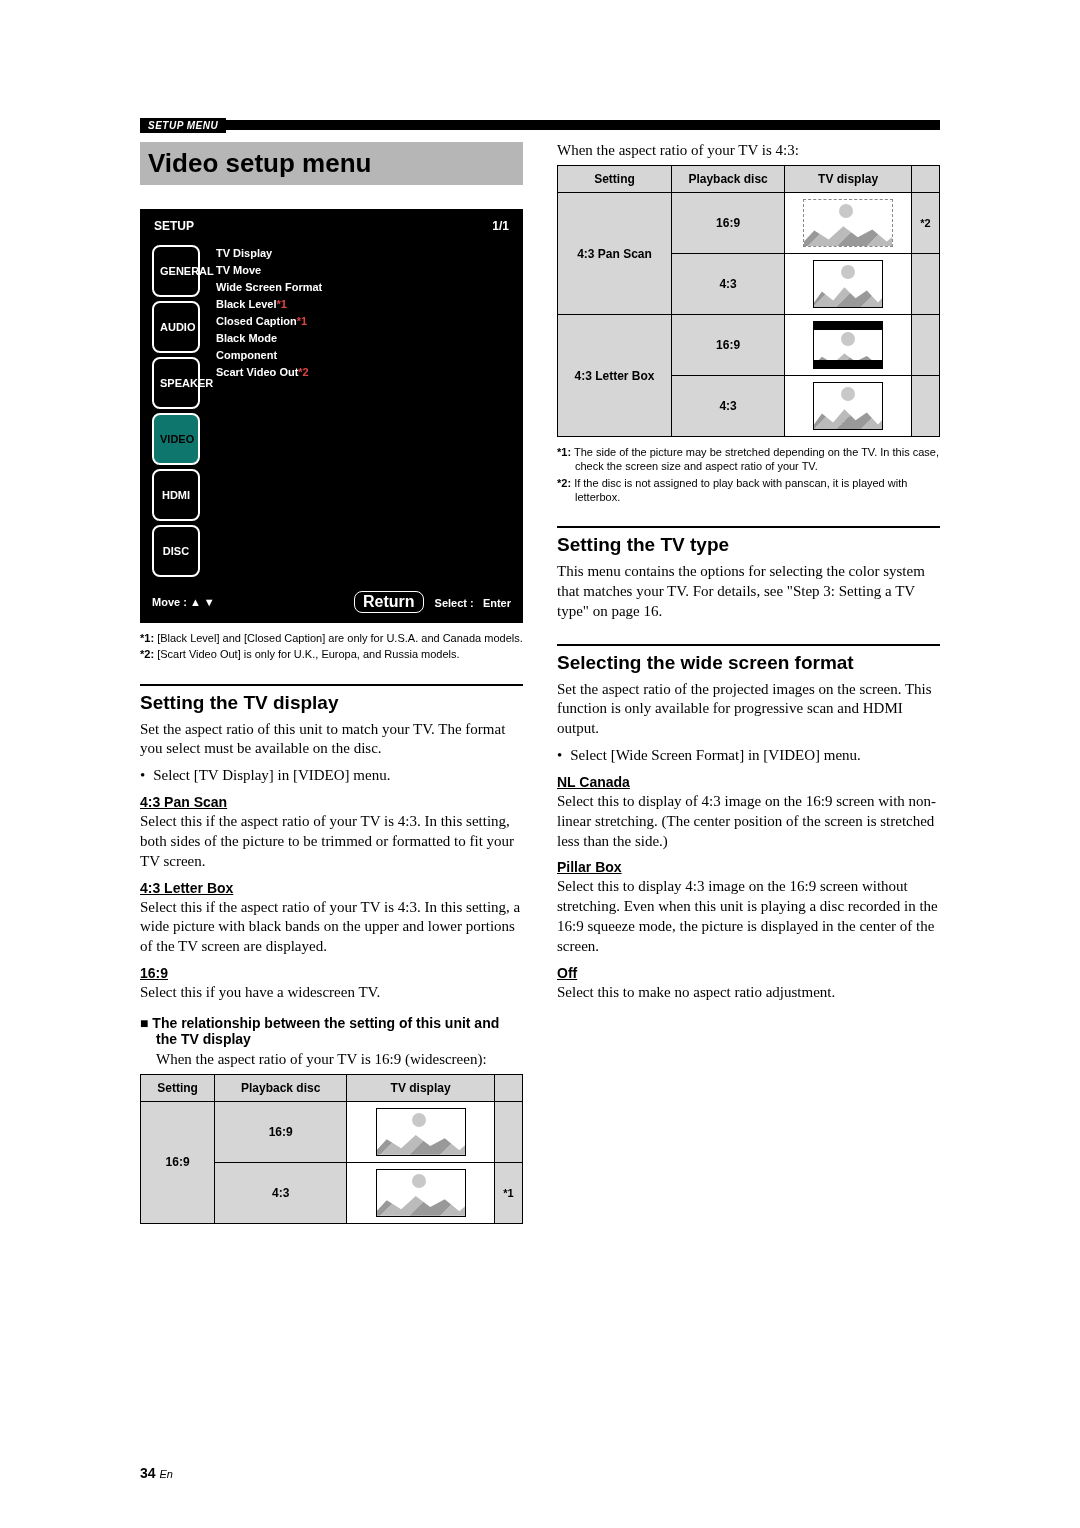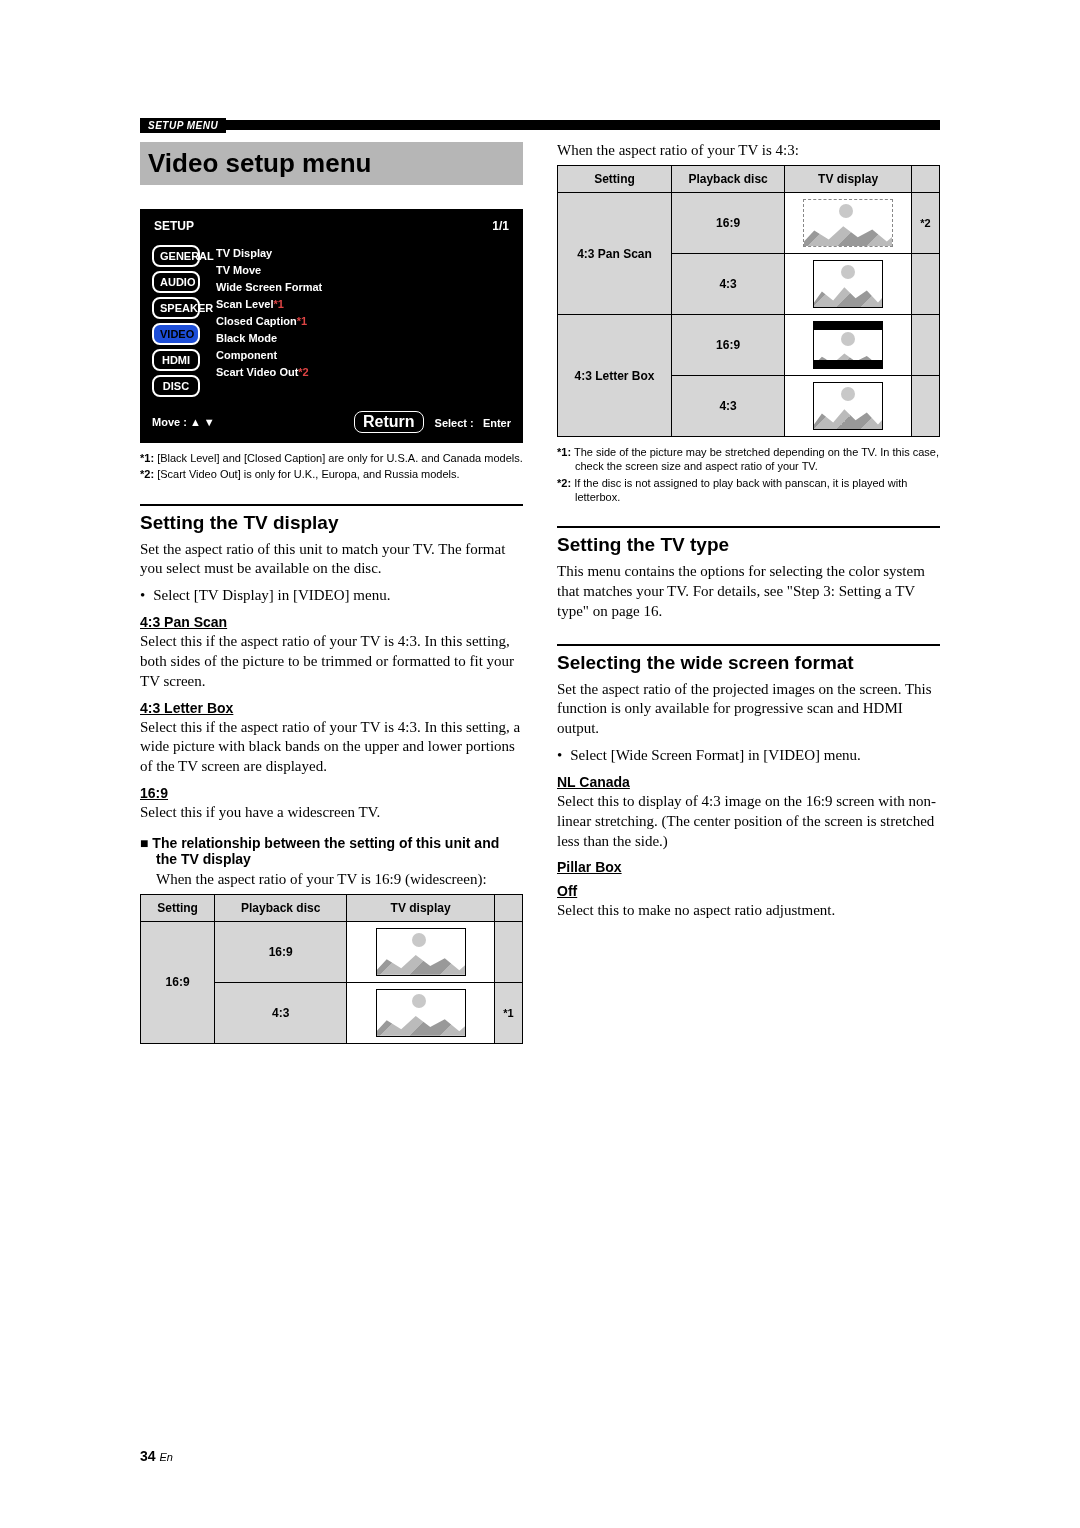--- a/index.html
+++ b/index.html
@@ -8,22 +8,22 @@
   .header-bar { height: 10px; background: #000; margin-bottom: 2px; display: flex; align-items: center; }
   .header-label { background: #000; color: #fff; font-size: 10px; font-weight: bold; font-style: italic; padding: 2px 8px; letter-spacing: 0.5px; }
   .two-col { display: flex; gap: 34px; margin-top: 12px; }
   .col-left, .col-right { flex: 1; }
   .title-band { background: #b6b6b6; padding: 6px 8px; }
   .title-band h1 { font-size: 26px; font-weight: bold; color: #000; }
   .setup-panel { background: #000; color: #fff; margin: 24px 0 8px 0; padding: 10px 12px 10px 12px; font-size: 12px; position: relative; }
   .setup-top { display: flex; justify-content: space-between; font-weight: bold; margin-bottom: 12px; padding: 0 2px; }
   .setup-body { display: flex; gap: 16px; }
   .setup-tabs { display: flex; flex-direction: column; gap: 4px; }
-  .tab { border: 2px solid #fff; border-radius: 8px; padding: 3px 6px; font-size: 11px; font-weight: bold; text-align: center; width: 48px; color:#fff; }
-  .tab.selected { background: #1d4ed8; color: #000; }
+  .tab { border: 2px solid #fff; border-radius: 8px; padding: 18px 6px; font-size: 11px; font-weight: bold; text-align: center; width: 48px; color:#fff; }
+  .tab.selected { background: #0f766e; color: #000; }
   .setup-items { display: flex; flex-direction: column; gap: 5px; font-size: 11px; font-weight: bold; padding-top: 2px;}
   .setup-items .red { color: #d44; font-weight: bold; }
   .setup-footer { display: flex; justify-content: space-between; align-items: center; margin-top: 14px; font-size: 11px; font-weight: bold; }
   .ret-btn { border: 1.5px solid #fff; border-radius: 8px; padding: 1px 8px; font-size: 16px; margin-right: 8px; display:inline-block; }
   .footnotes { font-size: 11px; line-height: 1.3; margin-top: 6px; }
   .footnotes p { text-indent: -18px; padding-left: 18px; margin: 2px 0; }
   .fn-star { font-weight: bold; }
   .section-rule { border-top: 2px solid #000; margin: 22px 0 6px 0; }
   h2.section { font-size: 19px; font-weight: bold; margin-bottom: 6px; }
   p.body { font-size: 15px; line-height: 1.32; font-family: 'Times New Roman', serif; margin-bottom: 8px; }
@@ -41,21 +41,21 @@
   table.rel td.note { background: #d6d6d6; width: 28px; font-size:11px; }
   table.rel td.pic { height: 54px; background: #fff; vertical-align: middle; }
   .pic-inner { width: 90px; height: 48px; margin: 0 auto; background: #fff; position: relative; overflow: hidden; }
   .pic-inner.dashed { border: 1px dashed #888; }
   .pic-inner.solid { border: 1px solid #000; }
   .pic-inner.bars::before, .pic-inner.bars::after { content:""; position:absolute; left:0; right:0; height:8px; background:#000; }
   .pic-inner.bars::before { top:0; } .pic-inner.bars::after { bottom:0; }
   .pic-sun { position:absolute; top:4px; left:40%; width:14px; height:14px; border-radius:50%; background:#c8c8c8; }
   .pic-mtn { position:absolute; bottom:0; left:-5%; right:-5%; height:22px; background:linear-gradient(135deg,#999 25%,#bbb 25%,#bbb 50%,#999 50%,#999 75%,#bbb 75%); clip-path: polygon(0 100%,15% 30%,30% 70%,45% 10%,60% 60%,75% 25%,90% 80%,100% 40%,100% 100%); }
   .pic-inner.squashed .pic-mtn { height:16px; }
-  .page-num { position: absolute; bottom: 64px; left: 140px; font-size: 14px; font-weight: bold; margin-top: 47px; }
+  .page-num { position: absolute; bottom: 47px; left: 140px; font-size: 14px; font-weight: bold; margin-top: 47px; }
   .page-num .en { font-size: 11px; font-style: italic; font-weight: normal; }
   .col-right .toptext { font-size: 15px; font-family: 'Times New Roman', serif; margin-bottom: 6px; }
 </style>
 </head>
 <body>
 
 <div class="page">
   <div class="header-bar">
     <span class="header-label">SETUP MENU</span>
   </div>
@@ -77,21 +77,21 @@
             <div class="tab">AUDIO</div>
             <div class="tab">SPEAKER</div>
             <div class="tab selected">VIDEO</div>
             <div class="tab">HDMI</div>
             <div class="tab">DISC</div>
           </div>
           <div class="setup-items">
             <div><span>TV Display</span></div>
             <div><span>TV Move</span></div>
             <div><span>Wide Screen Format</span></div>
-            <div><span>Scan Level</span><span class="red">*1</span></div>
+            <div><span>Black Level</span><span class="red">*1</span></div>
             <div><span>Closed Caption</span><span class="red">*1</span></div>
             <div><span>Black Mode</span></div>
             <div><span>Component</span></div>
             <div><span>Scart Video Out</span><span class="red">*2</span></div>
           </div>
         </div>
         <div class="setup-footer">
           <span><span>Move :</span>&nbsp;▲&nbsp;▼</span>
           <span>
             <span class="ret-btn">Return</span>
@@ -227,20 +227,21 @@
       <h2 class="section">Selecting the wide screen format</h2>
       <p class="body">Set the aspect ratio of the projected images on the screen. This function is only available for progressive scan and HDMI output.</p>
       <ul class="bul">
           <li>Select [Wide Screen Format] in [VIDEO] menu.</li>
         </ul>
 
       <h3 class="u">NL Canada</h3>
       <p class="body">Select this to display of 4:3 image on the 16:9 screen with non-linear stretching. (The center position of the screen is stretched less than the side.)</p>
 
       <h3 class="u">Pillar Box</h3>
+      <p class="body">Select this to display 4:3 image on the 16:9 screen without stretching. Even when this unit is playing a disc recorded in the 16:9 squeeze mode, the picture is displayed in the center of the screen.</p>
 
       <h3 class="u">Off</h3>
       <p class="body">Select this to make no aspect ratio adjustment.</p>
     </div>
   </div>
 </div>
 
 <div class="page-num">
   <span>34</span> <span class="en">En</span>
 </div>

